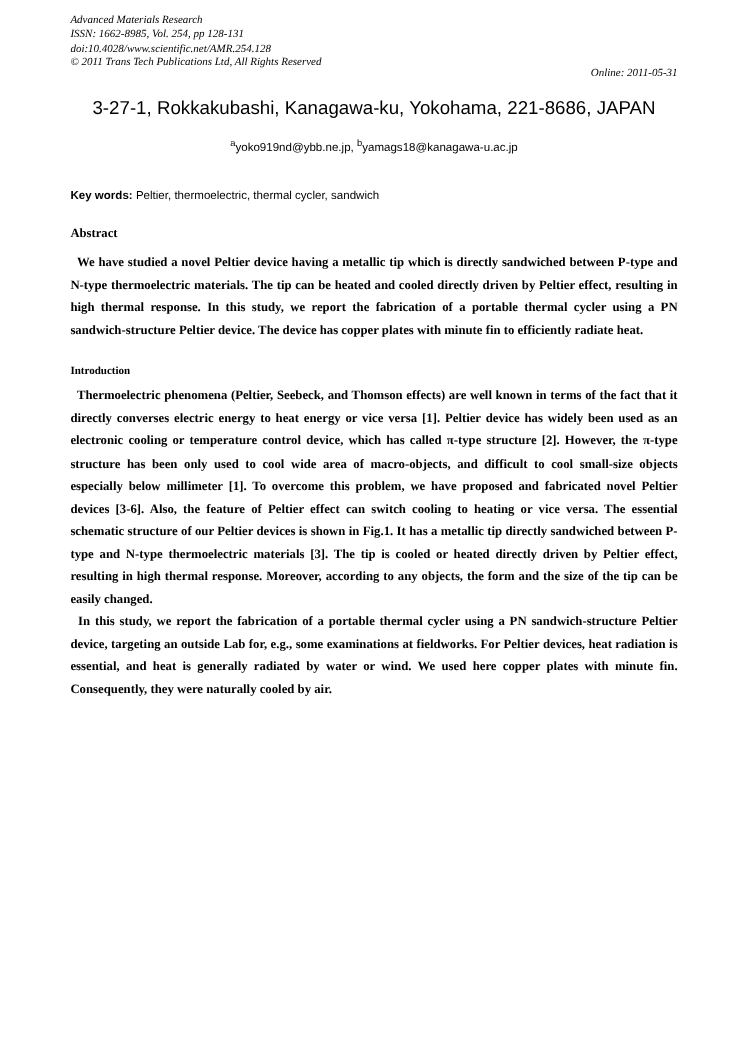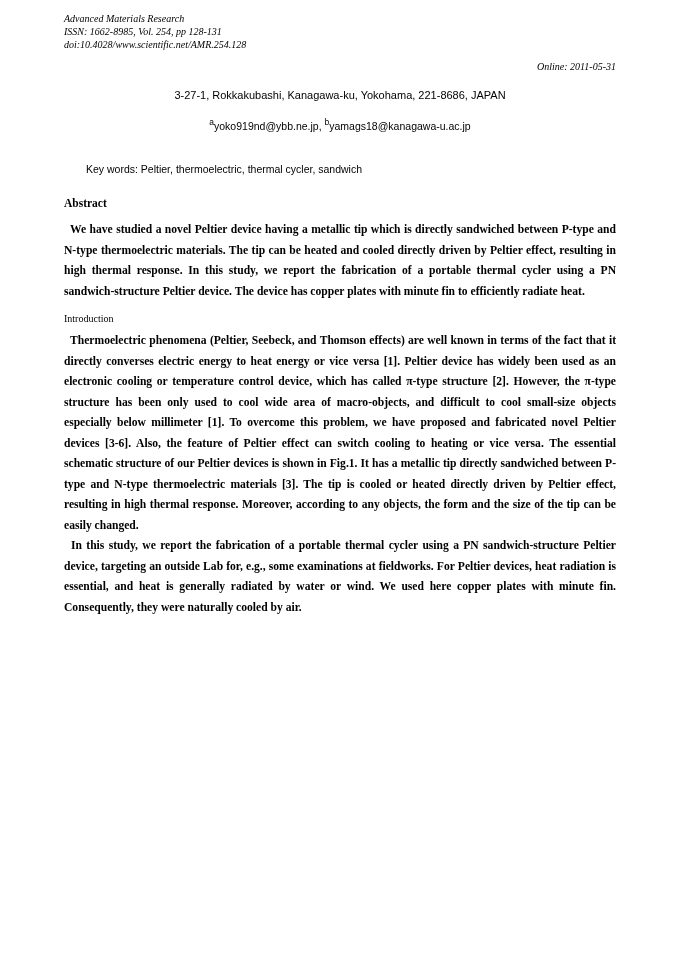--- a/index.html
+++ b/index.html
@@ -38,71 +38,72 @@
   }
   .authors {
     font-family: "Liberation Sans", sans-serif;
     font-size: 12.5px;
     text-align: center;
     margin-top: 10px;
   }
   .authors sup, .emails sup { font-size: 8.5px; }
   .affiliation {
     font-family: "Liberation Sans", sans-serif;
-    font-size: 11px;
+    font-size: 17px;
     text-align: center;
     margin-top: 15px;
   }
   .emails {
     font-family: "Liberation Sans", sans-serif;
     font-size: 10.5px;
     text-align: center;
     margin-top: 16px;
   }
 
   
   .keywords {
     font-family: "Liberation Sans", sans-serif;
     font-size: 10.5px;
     margin-top: 32px;
   }
-  .kw-label { font-weight: normal; margin-left: 22px; }
+  .kw-label { font-weight: bold; }
 
   
   .abstract-heading {
     font-size: 11.5px;
     font-weight: bold;
     margin-top: 22px;
   }
   .body-text {
     font-size: 11.6px;
     line-height: 20.5px;
     text-align: justify;
     margin: 0;
     font-weight: bold;
   }
   .abstract-text { margin-top: 11px; text-indent: 6px; }
   .intro-heading {
     font-size: 10px;
-    font-weight: normal;
-    margin-top: 11px;
+    font-weight: bold;
+    margin-top: 21px;
   }
   .intro-p1 { margin-top: 7px; text-indent: 6px; }
   .intro-p2 { text-indent: 7px; }
 </style>
 </head>
 <body>
 
 <div class="page">
 
   <div class="header-row">
     <div class="header-left">
       <div>Advanced Materials Research</div>
       <div>ISSN: 1662-8985, Vol. 254, pp 128-131</div>
       <div>doi:10.4028/www.scientific.net/AMR.254.128</div>
+      <div>© 2011 Trans Tech Publications Ltd, All Rights Reserved</div>
     </div>
     <div class="header-right">Online: 2011-05-31</div>
   </div>
 
 
 
   <div class="affiliation">3-27-1, Rokkakubashi, Kanagawa-ku, Yokohama, 221-8686, JAPAN</div>
 
   <div class="emails"><sup>a</sup><span>yoko919nd@ybb.ne.jp,</span> <sup>b</sup><span>yamags18@kanagawa-u.ac.jp</span></div>
 

